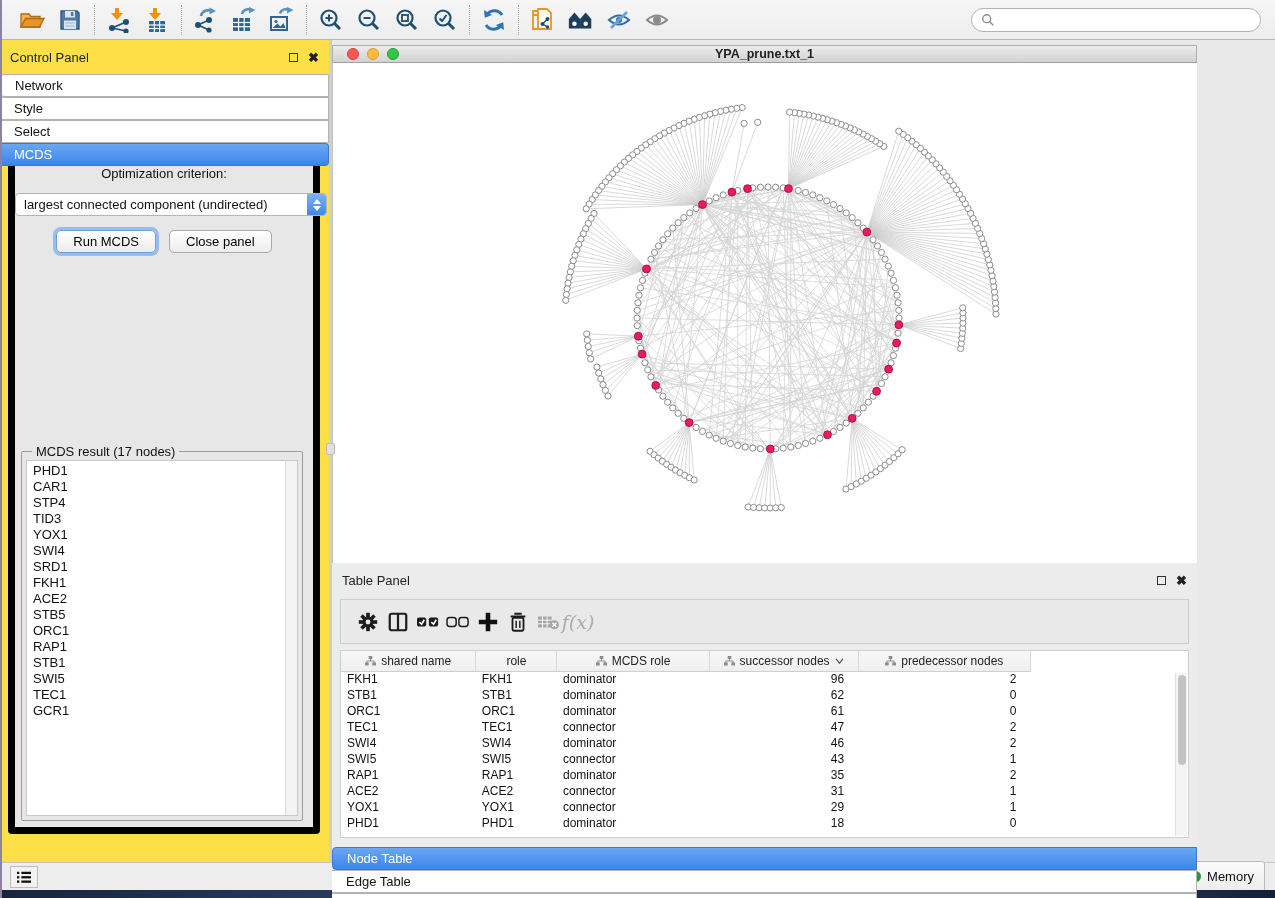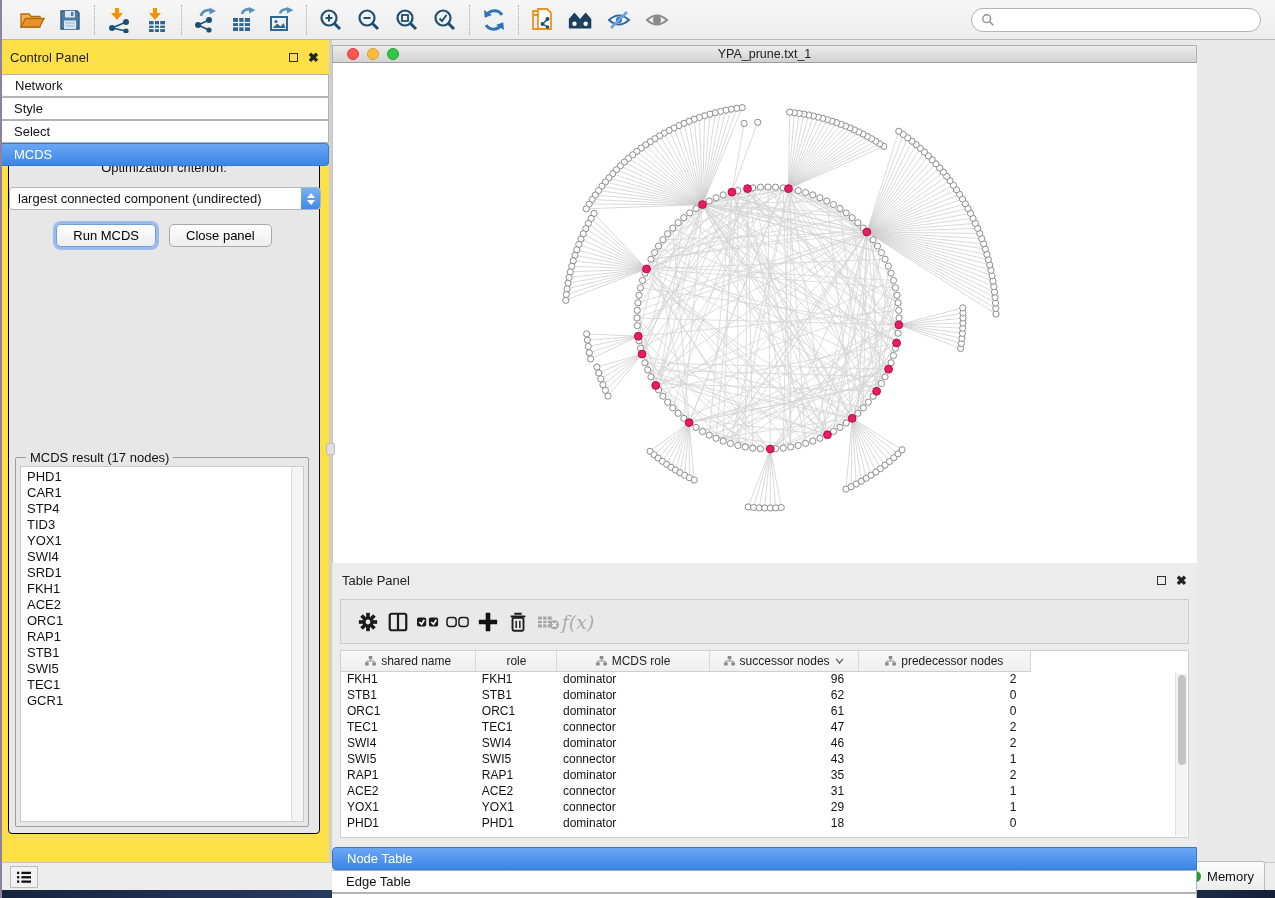--- a/index.html
+++ b/index.html
@@ -32,21 +32,21 @@
   .close-x { font-size:13px; font-weight:bold; color:#222; cursor:pointer; line-height:9px; }
 
   .seg-tabs { display:flex; justify-content:center; position:relative; z-index:2; margin-top:6px;flex-direction:column; }
   .seg-tab { background:#fff; border:1px solid #b3b3b3; border-left:none; padding:3px 14px;
     font-size:13px; color:#111; cursor:pointer; }
   .seg-tab:first-child { border-left:1px solid #b3b3b3; border-radius:4px 0 0 4px; }
   .seg-tab:last-child { border-radius:0 4px 4px 0; }
   .seg-tab.active { background:linear-gradient(#6aa7f4,#3c86e8); color:#fff; border-color:#3c78c8; }
 
   .tab-content { position:absolute; left:8px; right:9px; top:84px; bottom:28px;
-    border:1px solid #000000; border-radius:4px; background:#e7e7e7; padding-top:35px; }
+    border:7px solid #000000; border-radius:4px; background:#e7e7e7; padding-top:35px; }
   .opt-label { text-align:center; font-size:13px; margin-bottom:12px; }
   .dropdown { width:312px; height:23px; margin:0 auto; background:#fff; border:1px solid #b5b5b5;
     border-radius:4px; display:flex; align-items:center; cursor:pointer; overflow:hidden; }
   .dropdown .dd-text { flex:1; padding:0 8px; font-size:13px; white-space:nowrap; }
   .dd-stepper { width:19px; height:23px; background:linear-gradient(#7db3f6,#3e87e9); border-radius:0 4px 4px 0;
     display:flex; flex-direction:column; align-items:center; justify-content:center; gap:2px; }
   .dd-stepper .up, .dd-stepper .down { width:0; height:0; border-left:4px solid transparent; border-right:4px solid transparent; }
   .dd-stepper .up { border-bottom:5px solid #fff; }
   .dd-stepper .down { border-top:5px solid #fff; }
   .btn-row { display:flex; justify-content:center; gap:13px; margin-top:14px; }
@@ -65,21 +65,21 @@
 
   
   .v-splitter { width:3px; background:#cfcfcf; position:relative; cursor:col-resize; }
   .v-splitter .grip { position:absolute; top:403px; left:-3px; width:9px; height:12px; background:#e0e0e0;
     border:1px solid #bdbdbd; border-radius:2px; }
 
   
   .right-col { width:865px; display:flex; flex-direction:column; }
   .net-window { height:523px; display:flex; flex-direction:column; padding-top:5px; background:#e9e9e9; }
   .net-titlebar { height:20px; background:linear-gradient(#ececec,#d2d2d2); border:1px solid #aeaeae; border-bottom:1px solid #9f9f9f;
-    display:flex; align-items:center; padding:0 14px; position:relative; }
+    display:flex; align-items:center; padding:0 14px; position:relative;font-weight:bold; }
   .traffic { display:flex; gap:8px; }
   .light { width:12px; height:12px; border-radius:50%; cursor:pointer; }
   .light.red { background:#fc5753; border:1px solid #df3e3a; }
   .light.yellow { background:#fdbc40; border:1px solid #de9b2d; }
   .light.green { background:#33c748; border:1px solid #1da02f; }
   .net-title { position:absolute; left:0; right:0; text-align:center; font-size:12.5px; color:#222; }
   .net-canvas { flex:1; background:#fff; border-left:1px solid #c4c4c4; }
 
   
   .table-panel { flex:1; background:#ececec; display:flex; flex-direction:column; position:relative; }
@@ -313,20 +313,21 @@
           <div class="result-items" id="mcds-items">
               <div>PHD1</div>
               <div>CAR1</div>
               <div>STP4</div>
               <div>TID3</div>
               <div>YOX1</div>
               <div>SWI4</div>
               <div>SRD1</div>
               <div>FKH1</div>
               <div>ACE2</div>
+              <div>STB5</div>
               <div>ORC1</div>
               <div>RAP1</div>
               <div>STB1</div>
               <div>SWI5</div>
               <div>TEC1</div>
               <div>GCR1</div>
             </div>
           <div class="list-scroll"></div>
         </div>
       </div>

